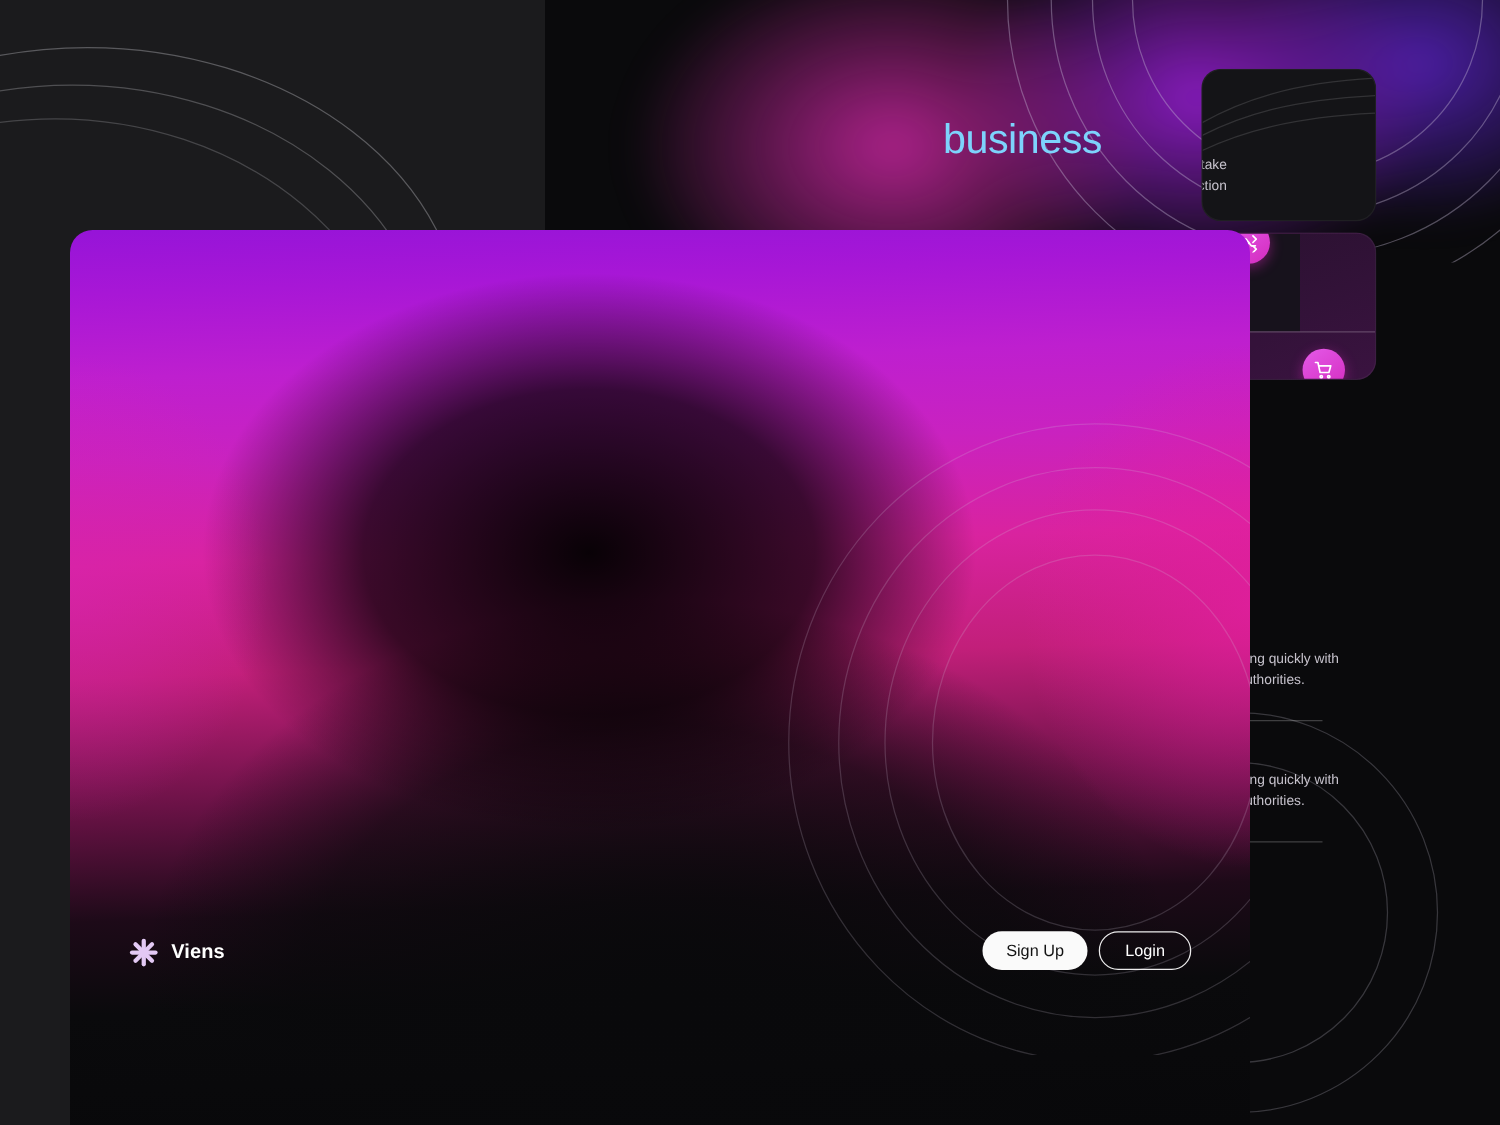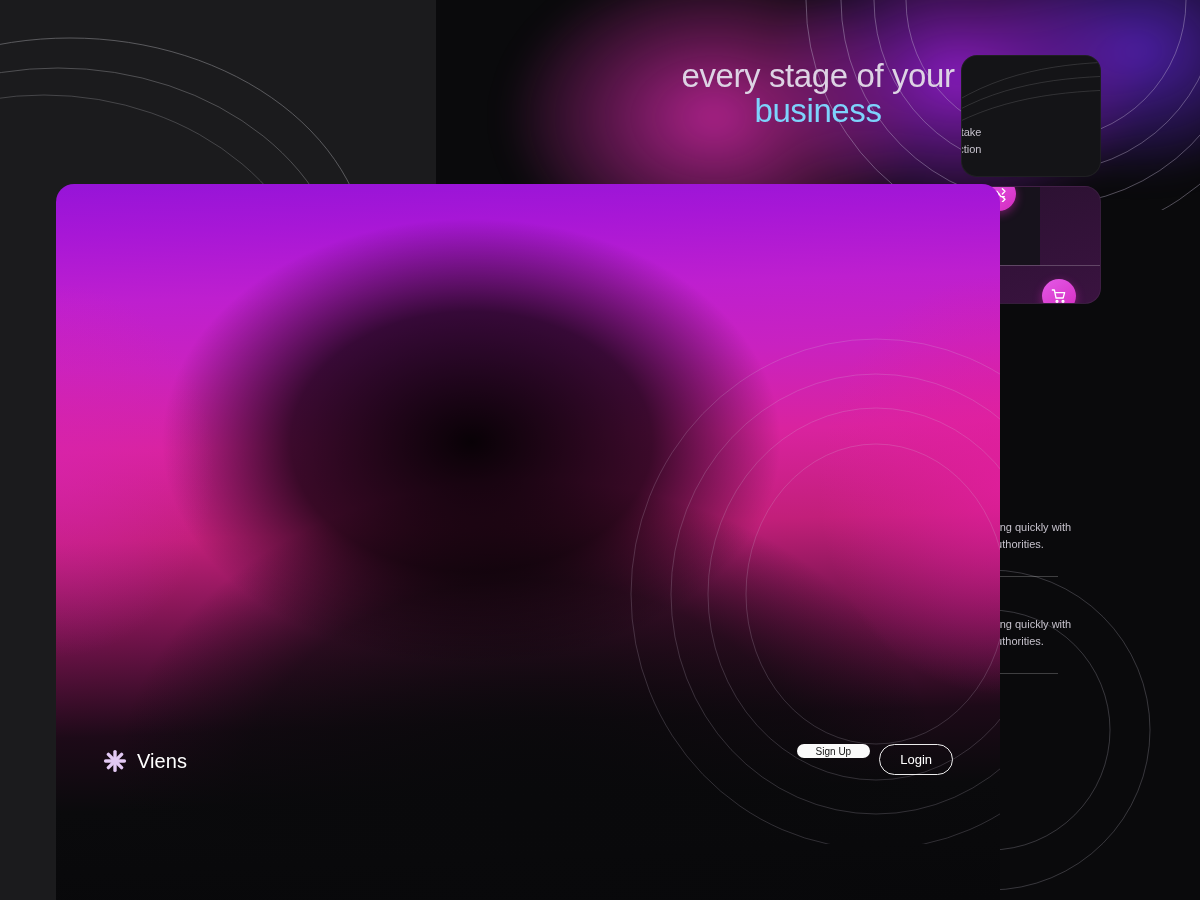--- a/index.html
+++ b/index.html
@@ -78,37 +78,37 @@
       radial-gradient(ellipse 260px 300px at 100% 42%, rgba(228,30,160,.75), rgba(228,30,160,0) 70%),
       radial-gradient(ellipse 220px 260px at 0% 40%, rgba(215,35,175,.55), rgba(215,35,175,0) 72%);
   }
   #hero > * { position:relative; z-index:3; }
 
   .hero-arcs { position:absolute; left:520px; top:120px; width:560px; height:540px; z-index:2; }
 
   
   .nav { position:absolute; left:0; top:0; width:944px; height:78px; }
   .brand { position:absolute; left:47px; top:21px; display:flex; align-items:center; gap:10px; }
-  .brand-name { font-size:20px; color:#fff; font-weight:400; letter-spacing:.1px; }
+  .brand-name { font-size:16px; color:#fff; font-weight:700; letter-spacing:.1px; }
 
   .navpills {
     position:absolute; left:274px; top:15px; width:394px; height:44px;
     border-radius:22px; background:rgba(255,255,255,.14);
     display:flex; align-items:center; padding:0 5px;
   }
   .navlink {
     font-size:13.5px; color:rgba(255,255,255,.72);
     padding:7px 16px; border-radius:16px; white-space:nowrap;
   }
   .navlink.active { background:rgba(255,255,255,.26); color:#fff; }
 
   .navbtns { position:absolute; right:47px; top:16px; display:flex; gap:9px; }
   .btn-signup {
-    height:14px; padding:0 19px; border-radius:16px; background:#fafafa; color:#121212;
-    font-size:10px; display:flex; align-items:center; justify-content:center;
+    height:31px; padding:0 19px; border-radius:16px; background:#fafafa; color:#121212;
+    font-size:13px; display:flex; align-items:center; justify-content:center;
   }
   .btn-login {
     height:31px; padding:12px 20px; border-radius:16px;
     border:1.3px solid rgba(255,255,255,.92); color:#fff;
     font-size:13px; display:flex; align-items:center; justify-content:center;
   }
 </style>
 </head>
 <body>
 
@@ -131,21 +131,21 @@
       <g fill="none" stroke="rgba(200,190,215,.38)" stroke-width="1">
         <circle cx="310" cy="210" r="205"></circle>
         <circle cx="310" cy="210" r="172"></circle>
         <circle cx="310" cy="210" r="140"></circle>
         <circle cx="310" cy="210" r="240"></circle>
       </g>
     </svg>
 
     <div class="bg-tagline">
       <br>
-      <span class="l2">every stage of your</span><br>
+      <br>
       <span class="l3">business</span>
     </div>
 
     <div class="bgcard" style="left:525px; top:55px; width:140px; height:122px;">
       <svg viewBox="0 0 140 70" style="position:absolute;left:0;top:0;width:140px;height:70px">
         <g fill="none" stroke="rgba(255,255,255,.13)" stroke-width="1">
           <path d="M-40 70 C 20 18, 90 8, 150 6"></path>
           <path d="M-40 78 C 20 30, 90 22, 150 20"></path>
           <path d="M-40 88 C 20 44, 90 36, 150 34"></path>
         </g>

